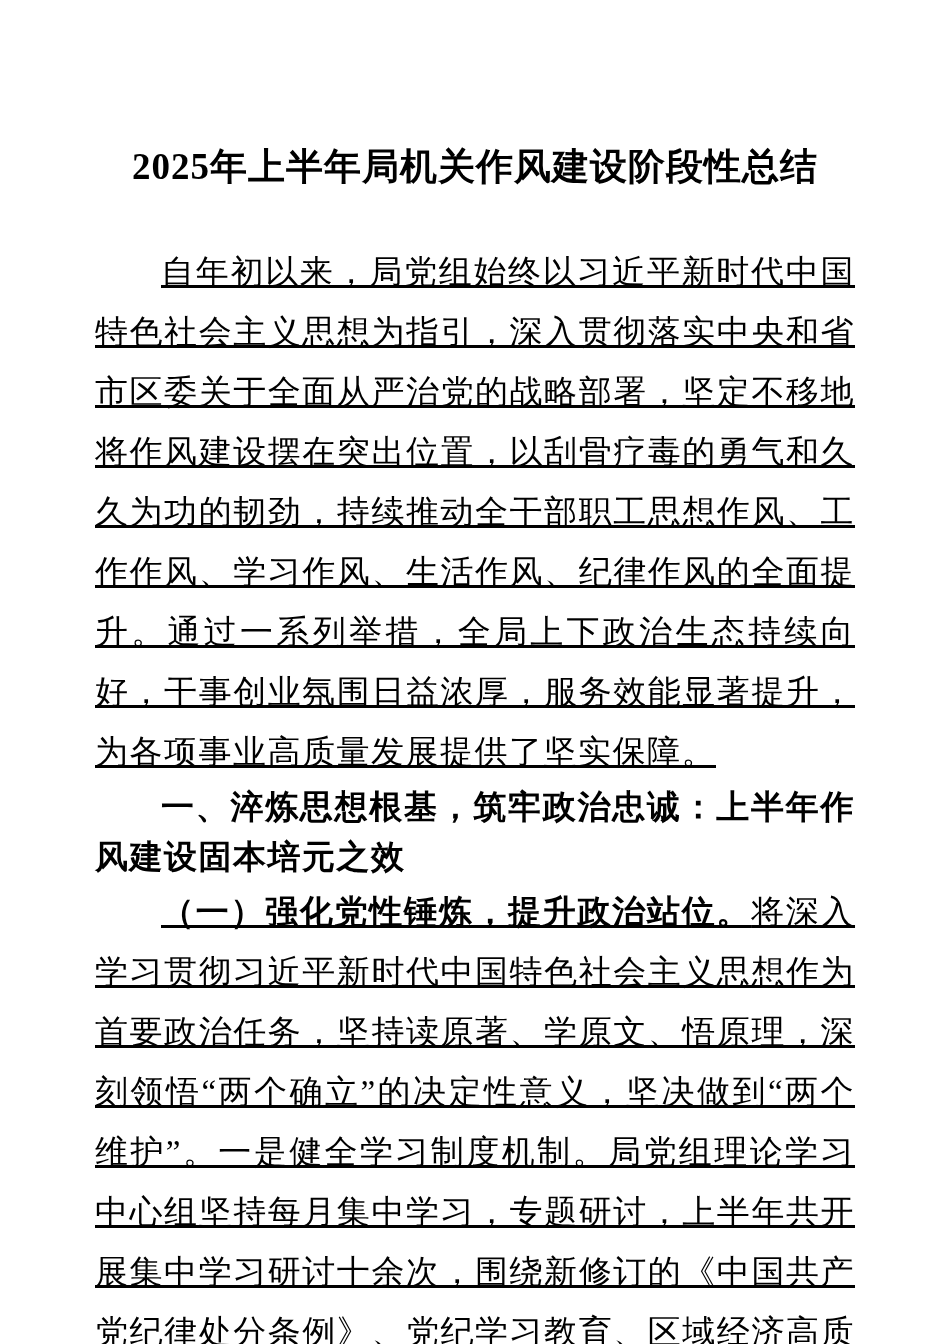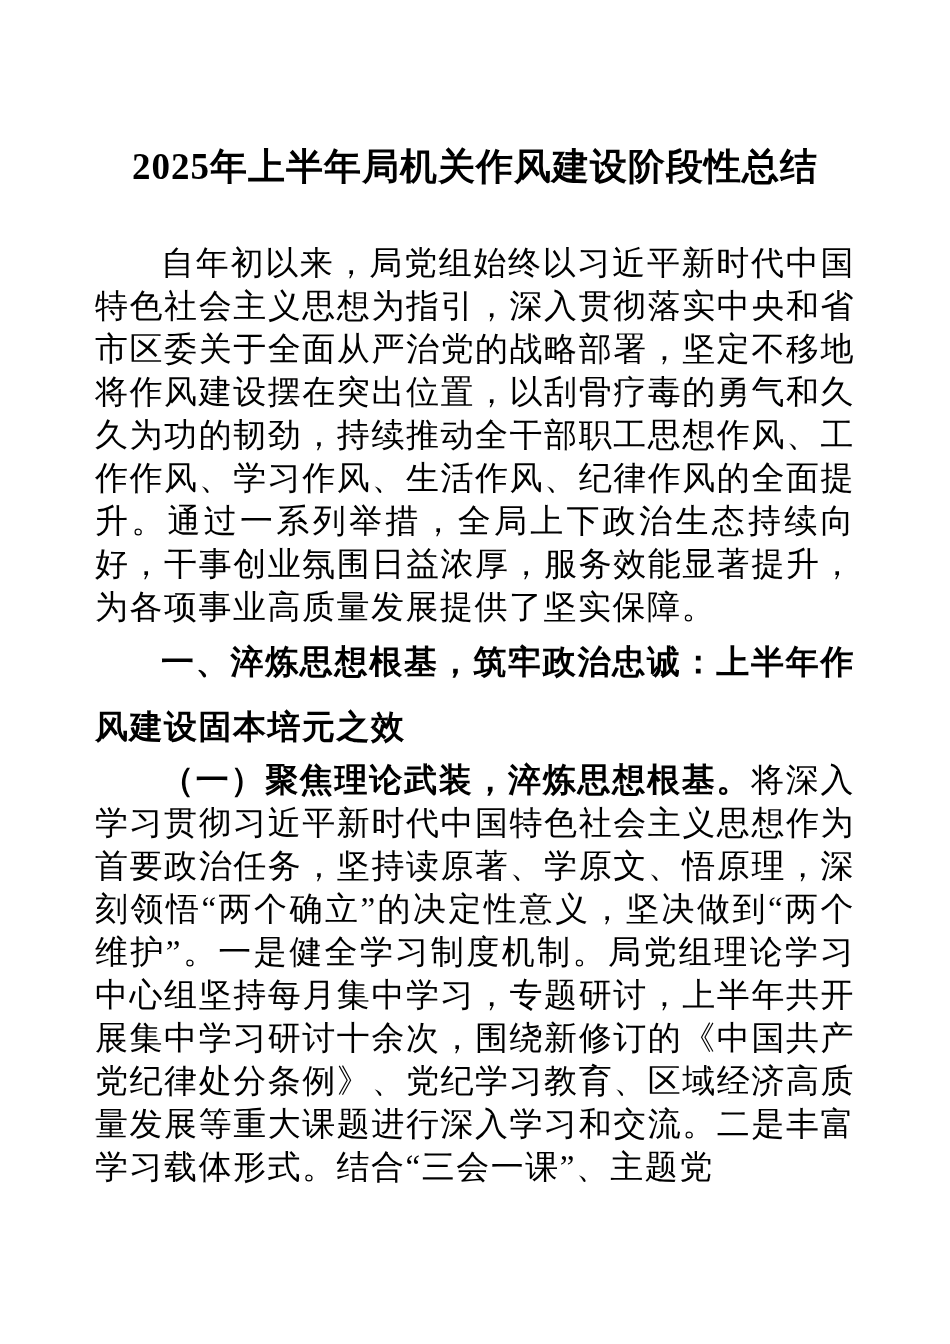--- a/index.html
+++ b/index.html
@@ -22,31 +22,32 @@
     font-weight: bold;
     font-size: 37px;
     line-height: 1.25;
     text-align: center;
     letter-spacing: 1px;
     margin: 0 0 52px 0;
   }
   .body-para {
     font-family: "Liberation Serif", "DejaVu Serif", serif;
     font-size: 33px;
-    line-height: 43px;
+    line-height: 60px;
     letter-spacing: 1.5px;
     text-align: justify;
     text-indent: 2em;
     margin: 0;
+    text-decoration: underline;
   }
   .section-heading {
     font-family: Liberation Sans, sans-serif;
     font-weight: bold;
     font-size: 33px;
-    line-height: 65px;
+    line-height: 50px;
     letter-spacing: 1.5px;
     text-align: justify;
     text-indent: 2em;
     margin: 0;
   }
   .para-lead {
     font-weight: bold;
   }
 </style>
 </head>
@@ -54,15 +55,15 @@
 
 <div class="page">
 
   <h1 class="doc-title">2025年上半年局机关作风建设阶段性总结</h1>
 
   <p class="body-para">自年初以来，局党组始终以习近平新时代中国特色社会主义思想为指引，深入贯彻落实中央和省市区委关于全面从严治党的战略部署，坚定不移地将作风建设摆在突出位置，以刮骨疗毒的勇气和久久为功的韧劲，持续推动全干部职工思想作风、工作作风、学习作风、生活作风、纪律作风的全面提升。通过一系列举措，全局上下政治生态持续向好，干事创业氛围日益浓厚，服务效能显著提升，为各项事业高质量发展提供了坚实保障。</p>
 
   <h2 class="section-heading">一、淬炼思想根基，筑牢政治忠诚：上半年作风建设固本培元之效</h2>
 
 
-  <p class="body-para"><span class="para-lead">（一）聚焦理论武装，淬炼思想根基。</span><span>将深入学习贯彻习近平新时代中国特色社会主义思想作为首要政治任务，坚持读原著、学原文、悟原理，深刻领悟“两个确立”的决定性意义，坚决做到“两个维护”。一是健全学习制度机制。局党组理论学习中心组坚持每月集中学习，专题研讨，上半年共开展集中学习研讨十余次，围绕新修订的《中国共产党纪律处分条例》、党纪学习教育、区域经济高质量发展等重大课题进行深入学习和交流。二是丰富学习载体形式。结合“三会一课”、主题党</span></p>
+  <p class="body-para"><span class="para-lead">（一）强化党性锤炼，提升政治站位。</span><span>将深入学习贯彻习近平新时代中国特色社会主义思想作为首要政治任务，坚持读原著、学原文、悟原理，深刻领悟“两个确立”的决定性意义，坚决做到“两个维护”。一是健全学习制度机制。局党组理论学习中心组坚持每月集中学习，专题研讨，上半年共开展集中学习研讨十余次，围绕新修订的《中国共产党纪律处分条例》、党纪学习教育、区域经济高质量发展等重大课题进行深入学习和交流。二是丰富学习载体形式。结合“三会一课”、主题党</span></p>
 
 </div>
 
 </body></html>

